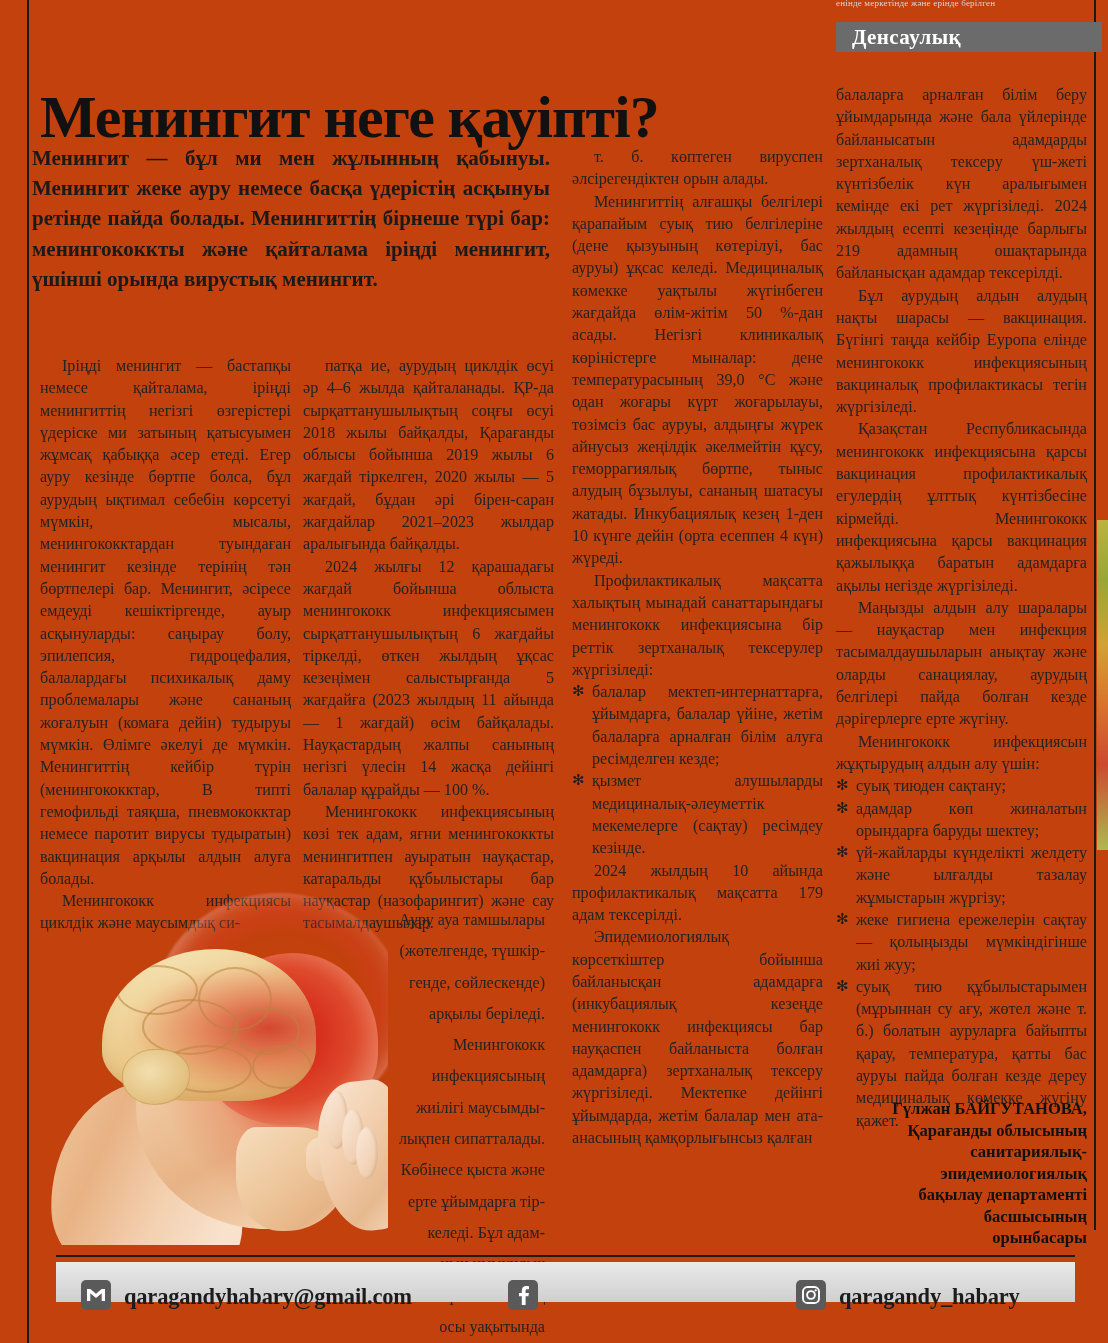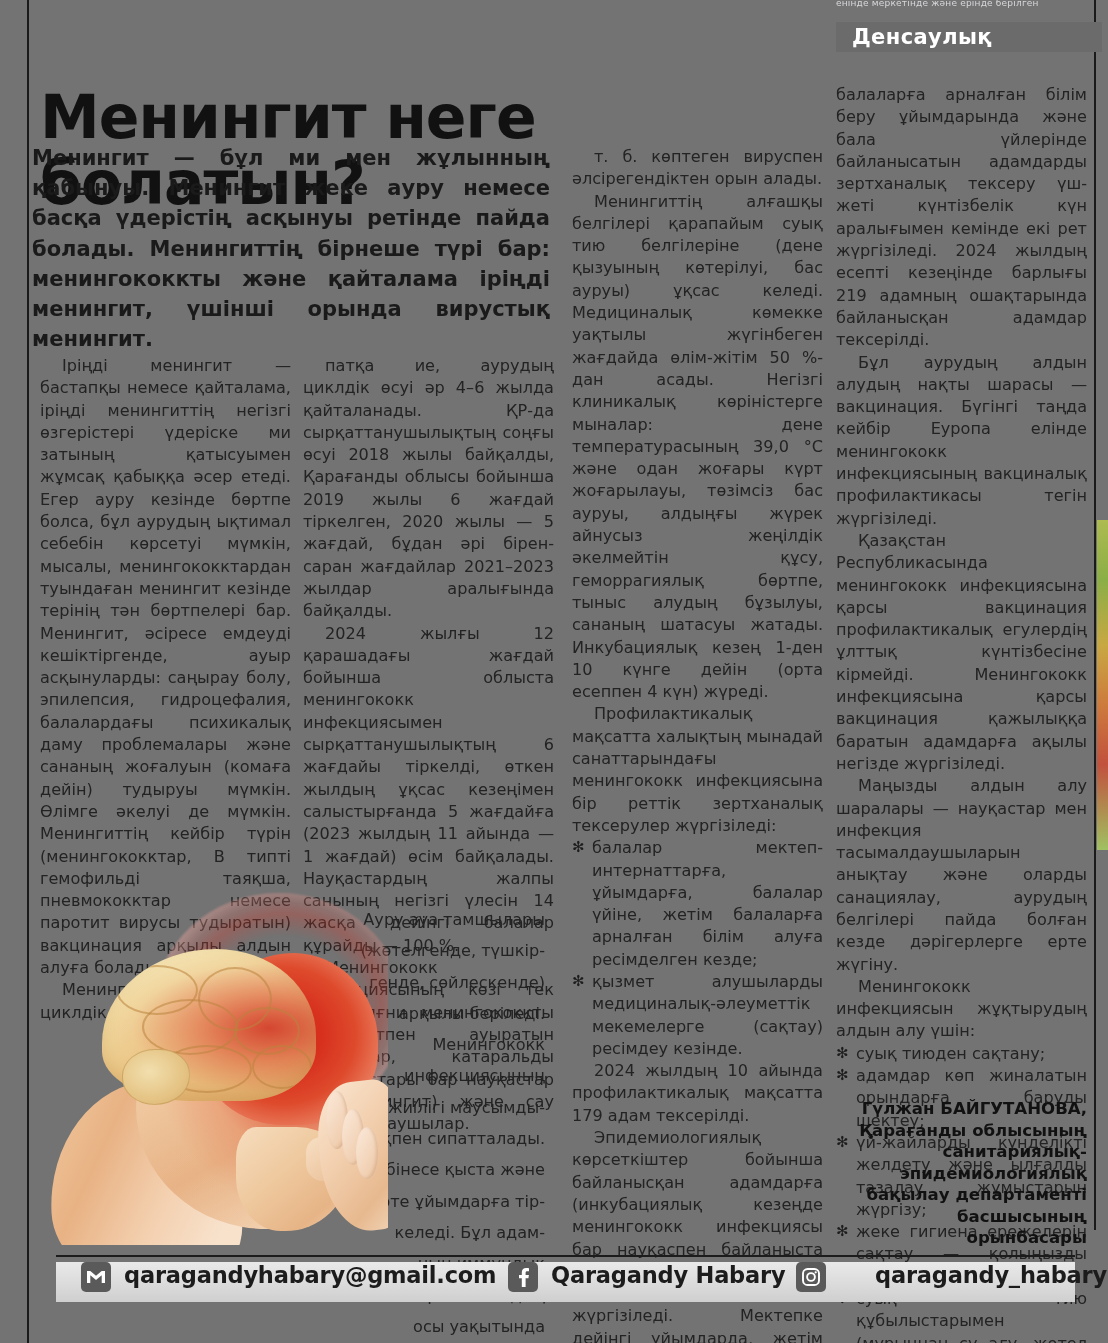--- a/index.html
+++ b/index.html
@@ -5,21 +5,21 @@
   html,body{margin:0;padding:0;}
   body{
     width:1108px;height:1343px;
     background:#ffffff;
     font-family:"DejaVu Sans","Liberation Sans",sans-serif;
     overflow:hidden;
     position:relative;
   }
 
   
-  .page{position:absolute;inset:0;background:#737373;}
+  .page{position:absolute;inset:0;background:#c2410c;font-family:Liberation Serif, serif;}
 
   .left-rule{position:absolute;left:27px;top:0;width:2px;height:1343px;background:#1a1a1a;}
   .right-rule{position:absolute;right:12px;top:0;width:2px;height:1230px;background:#1a1a1a;}
 
   
   .bleed-top{
     position:absolute;left:836px;top:-2px;width:262px;height:11px;
     font-size:9px;color:#d8d8dc;letter-spacing:.2px;white-space:nowrap;overflow:hidden;
   }
 
@@ -175,52 +175,52 @@
     position:absolute;right:0px;top:520px;width:11px;height:330px;
     background:linear-gradient(180deg,#b8c84a 0%,#8fb93e 18%,#d7b13a 38%,#dd7c33 56%,#cf4b34 74%,#a8cf5e 100%);
     opacity:.85;
   }
 
   
   .footer{
     position:absolute;left:56px;top:1262px;width:1019px;height:40px;
     background:linear-gradient(180deg,#e9e9e9 0%,#dcdcdc 52%,#cfcfcf 100%);
   }
-  .fitem{position:absolute;display:flex;align-items:flex-start;height:48px;}
+  .fitem{position:absolute;display:flex;align-items:flex-end;height:48px;}
   .fbadge{
     width:30px;height:30px;border-radius:5px;background:#5a5a5a;
     display:flex;align-items:center;justify-content:center;
     color:#fff;flex:none;
   }
   .ftext{
     margin-left:13px;font-size:22.5px;font-weight:bold;color:#1c1c1c;
     white-space:nowrap;letter-spacing:-.2px;
   }
   .footer-rule{
     position:absolute;left:56px;top:1255px;width:1019px;height:2px;background:#1c1c1c;
   }
   #f-mail{left:25px;}
   #f-fb{left:452px;}
-  #f-ig{left:740px;gap:36px;}
+  #f-ig{left:740px;}
 </style>
 </head>
 <body>
 
 <div class="page">
 
   <div class="left-rule"></div>
   <div class="right-rule"></div>
 
   <div class="bleed-top">енінде меркетінде және ерінде берілген</div>
 
   <div class="section-flag">
     <span>Денсаулық</span>
   </div>
 
-  <h1 class="headline">Менингит неге болатын?</h1>
+  <h1 class="headline">Менингит неге қауіпті?</h1>
 
   <div class="lead">Менингит — бұл ми мен жұлынның қабынуы. Менингит жеке ауру немесе басқа үдерістің асқынуы ретінде пайда болады. Менингиттің бірнеше түрі бар: менингококкты және қайталама іріңді менингит, үшінші орында вирустық менингит.</div>
 
   <div class="col" id="col1">
     <p>Іріңді менингит — бастапқы немесе қайталама, іріңді менингиттің негізгі өзгерістері үдеріске ми затының қатысуымен жұмсақ қабыққа әсер етеді. Егер ауру кезінде бөртпе болса, бұл аурудың ықтимал себебін көрсетуі мүмкін, мысалы, менингококктардан туындаған менингит кезінде терінің тән бөртпелері бар. Менингит, әсіресе емдеуді кешіктіргенде, ауыр асқынуларды: саңырау болу, эпилепсия, гидроцефалия, балалардағы психикалық даму проблемалары және сананың жоғалуын (комаға дейін) тудыруы мүмкін. Өлімге әкелуі де мүмкін. Менингиттің кейбір түрін (менингококктар, В типті гемофильді таяқша, пневмококктар немесе паротит вирусы тудыратын) вакцинация арқылы алдын алуға болады.</p>
     <p>Менингококк инфекциясы циклдік және маусымдық си-</p>
   </div>
 
   <div class="col" id="col2">
     <p>патқа ие, аурудың циклдік өсуі әр 4–6 жылда қайталанады. ҚР-да сырқаттанушылықтың соңғы өсуі 2018 жылы байқалды, Қарағанды облысы бойынша 2019 жылы 6 жағдай тіркелген, 2020 жылы — 5 жағдай, бұдан әрі бірен-саран жағдайлар 2021–2023 жылдар аралығында байқалды.</p>
@@ -333,21 +333,20 @@
       </div>
       <div class="ftext">qaragandyhabary@gmail.com</div>
     </div>
 
     <div class="fitem" id="f-fb">
       <div class="fbadge">
         <svg width="18" height="20" viewBox="0 0 18 20" aria-hidden="true">
           <path d="M11.6 20 L11.6 11.2 L14.4 11.2 L14.9 7.9 L11.6 7.9 L11.6 5.9 C11.6 4.9 11.9 4.3 13.3 4.3 L15 4.3 L15 1.2 C14.4 1.1 13.3 1 12.1 1 C9.5 1 7.8 2.6 7.8 5.5 L7.8 7.9 L5 7.9 L5 11.2 L7.8 11.2 L7.8 20 Z" fill="#ffffff"></path>
         </svg>
       </div>
-      <div class="ftext">Qaragandy Habary</div>
     </div>
 
     <div class="fitem" id="f-ig">
       <div class="fbadge">
         <svg width="20" height="20" viewBox="0 0 20 20" aria-hidden="true">
           <rect x="2" y="2" width="16" height="16" rx="4.6" ry="4.6" fill="none" stroke="#ffffff" stroke-width="1.9"></rect>
           <circle cx="10" cy="10" r="3.9" fill="none" stroke="#ffffff" stroke-width="1.9"></circle>
           <circle cx="14.7" cy="5.3" r="1.15" fill="#ffffff"></circle>
         </svg>
       </div>

